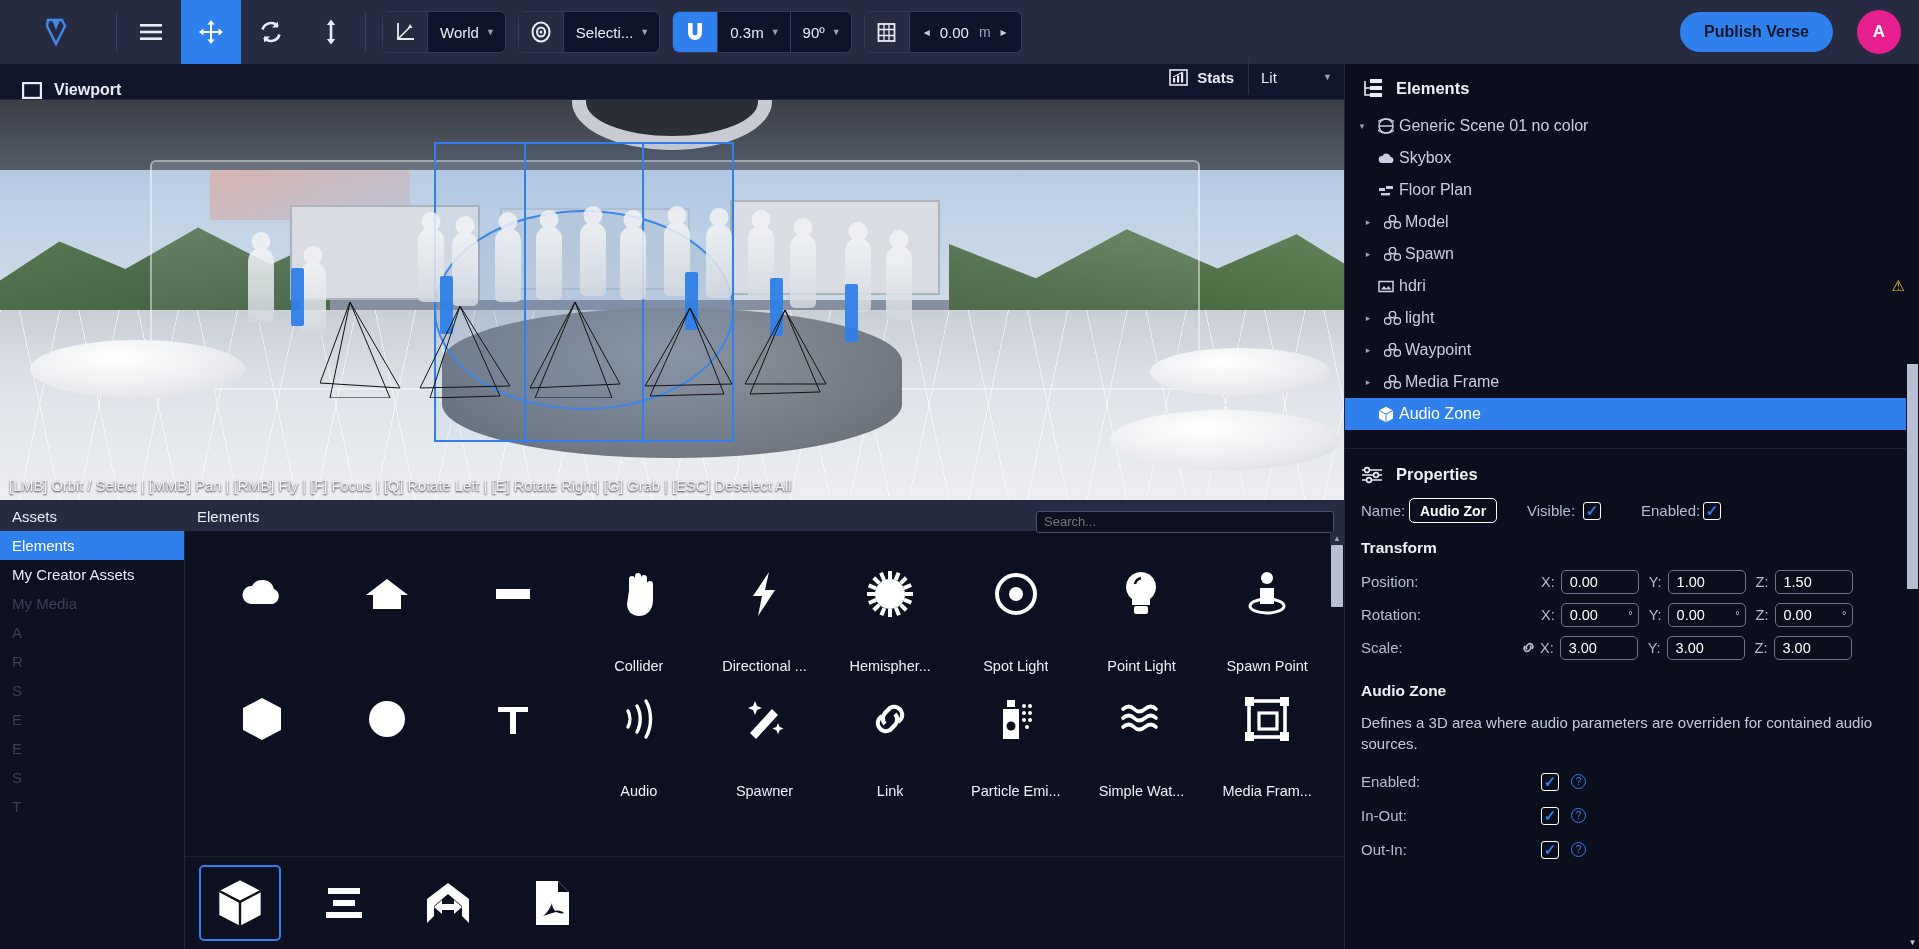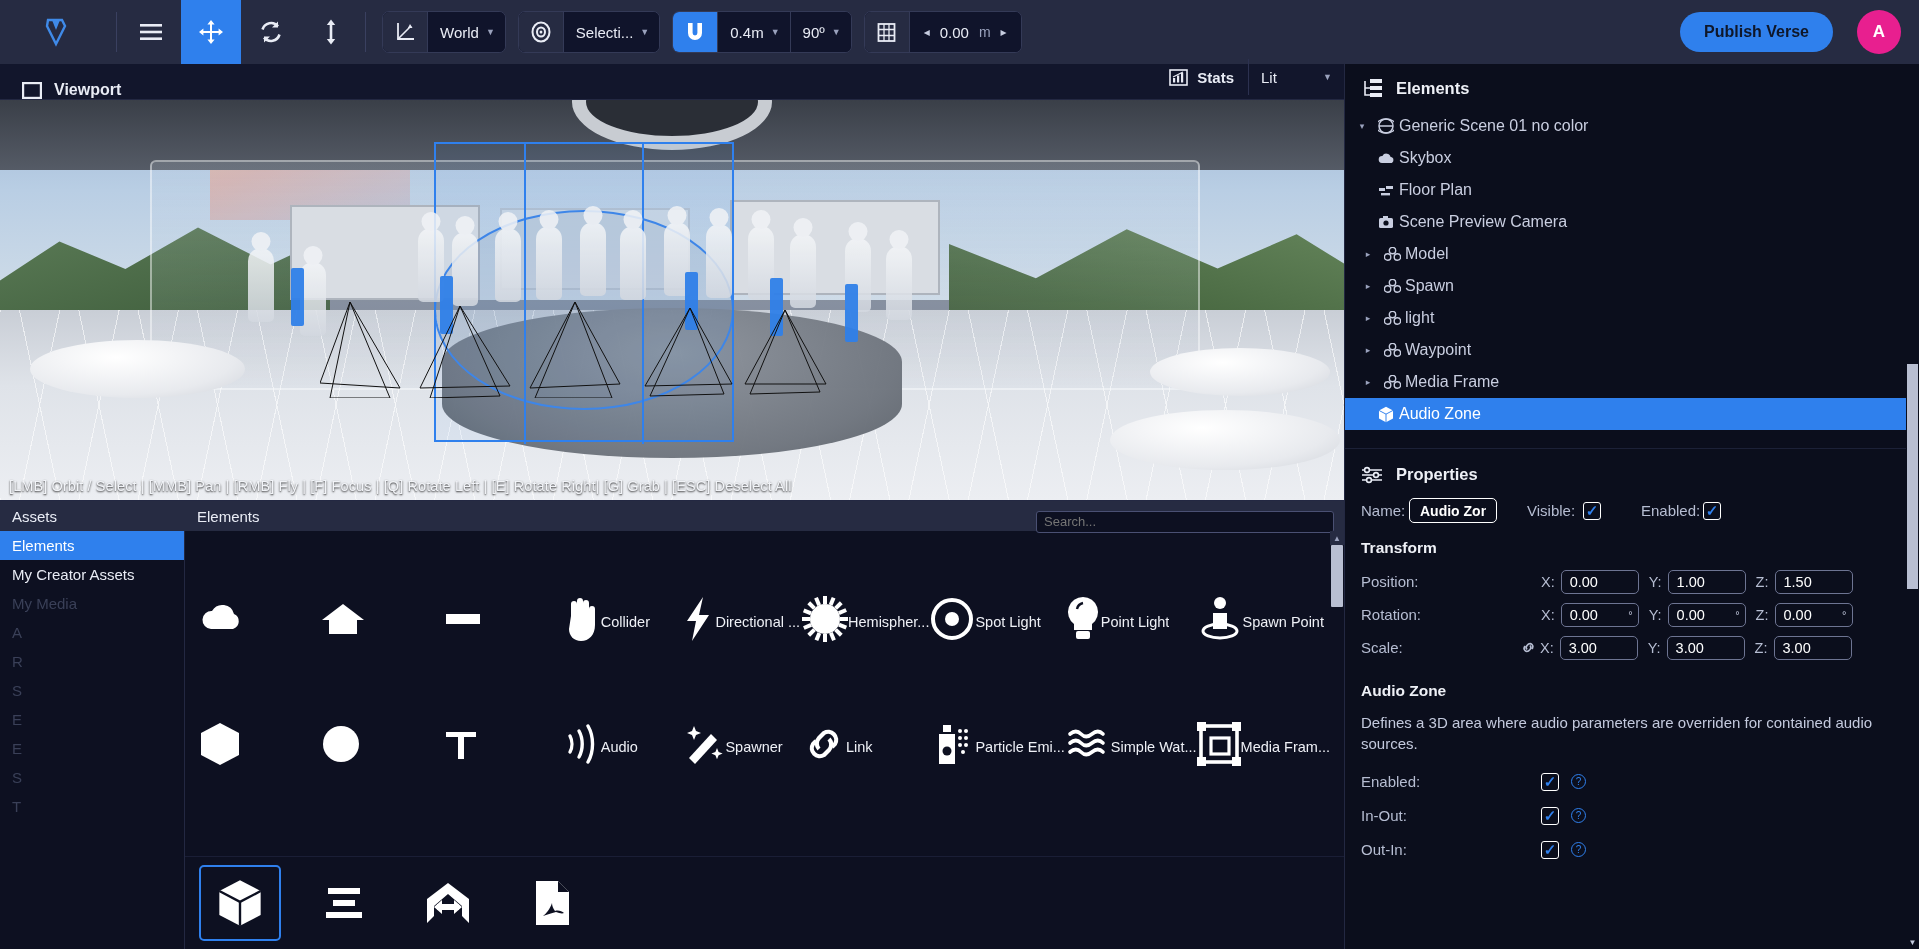--- a/index.html
+++ b/index.html
@@ -200,22 +200,22 @@
     font-size:15px; color:#e9ecf5; cursor:pointer;
   }
   .side-item.sel { background:#2f80ed; color:#fff; }
   .side-item.dim { color:#3a4058; }
   .grid-area { flex:1; position:relative; overflow:hidden; }
   .grid {
     display:grid; grid-template-columns:repeat(9, 1fr);
     padding:18px 14px 0 14px; gap:0 0;
   }
   .cell {
-    height:125px; display:flex; flex-direction:row; align-items:center;
-    justify-content:flex-start; padding-top:14px; cursor:pointer;
+    height:125px; display:flex; flex-direction:column; align-items:center;
+    justify-content:space-between; padding-top:14px; cursor:pointer;
   }
   .cell .ic { height:62px; display:flex; align-items:center; justify-content:center; }
   .cell .lb {
     font-size:14.5px; color:#eef0f6; margin-top:6px; max-width:110px;
     overflow:hidden; text-overflow:ellipsis; white-space:nowrap; text-align:center;
   }
   .vscroll {
     position:absolute; right:0; top:0; width:14px; height:419px; background:#0d1021;
   }
   .vscroll .up, .vscroll .dn {
@@ -375,21 +375,21 @@
     </div>
 
     <div class="tb-group">
       <div class="gicon blue">
         <svg width="20" height="22" viewBox="0 0 20 22">
           <path d="M3 2 v10 a7 7 0 0 0 14 0 V2 h-4.6 v10 a2.4 2.4 0 0 1 -4.8 0 V2 Z" fill="#fff"></path>
         </svg>
       </div>
       <div class="vdiv"></div>
       <div class="tb-sel">
-        <span>0.4m</span>
+        <span>0.3m</span>
         <span class="caret">▼</span>
       </div>
       <div class="vdiv"></div>
       <div class="tb-sel">
         <span>90º</span>
         <span class="caret">▼</span>
       </div>
     </div>
 
     <div class="tb-group">
@@ -822,30 +822,20 @@
       <div class="tnode" style="padding-left:28px">
         <span class="tico">
             <svg width="16" height="13" viewBox="0 0 16 13">
               <rect x="1" y="4" width="6" height="3" fill="#c9cee0"></rect>
               <rect x="8" y="2" width="7" height="3" fill="#c9cee0"></rect>
               <rect x="3" y="9" width="9" height="2.4" fill="#c9cee0"></rect>
             </svg>
           </span>
         <span>Floor Plan</span>
       </div>
-      <div class="tnode" style="padding-left:28px">
-        <span class="tico">
-            <svg width="16" height="14" viewBox="0 0 16 14">
-              <rect x="1" y="3" width="14" height="10" rx="1.6" fill="#c9cee0"></rect>
-              <rect x="5" y="1" width="5" height="2.5" fill="#c9cee0"></rect>
-              <circle cx="8" cy="8" r="2.6" fill="#0b0e1c"></circle>
-            </svg>
-          </span>
-        <span>Scene Preview Camera</span>
-      </div>
       <div class="tnode">
         <span class="tw">▸</span>
         <span class="tico">
             <svg width="17" height="14" viewBox="0 0 17 14">
               <circle cx="8.5" cy="3.6" r="3.2" fill="none" stroke="#c9cee0" stroke-width="1.4"></circle>
               <circle cx="3.6" cy="10" r="3.2" fill="none" stroke="#c9cee0" stroke-width="1.4"></circle>
               <circle cx="13.4" cy="10" r="3.2" fill="none" stroke="#c9cee0" stroke-width="1.4"></circle>
             </svg>
           </span>
         <span>Model</span>
@@ -853,20 +843,30 @@
       <div class="tnode">
         <span class="tw">▸</span>
         <span class="tico">
             <svg width="17" height="14" viewBox="0 0 17 14">
               <circle cx="8.5" cy="3.6" r="3.2" fill="none" stroke="#c9cee0" stroke-width="1.4"></circle>
               <circle cx="3.6" cy="10" r="3.2" fill="none" stroke="#c9cee0" stroke-width="1.4"></circle>
               <circle cx="13.4" cy="10" r="3.2" fill="none" stroke="#c9cee0" stroke-width="1.4"></circle>
             </svg>
           </span>
         <span>Spawn</span>
+      </div>
+      <div class="tnode" style="padding-left:28px">
+        <span class="tico">
+            <svg width="16" height="13" viewBox="0 0 16 13">
+              <rect x="1" y="1.5" width="14" height="10" fill="none" stroke="#c9cee0" stroke-width="1.5"></rect>
+              <path d="M3 9.5 l3 -3.5 l2.4 2.4 l2 -2.4 l3 3.5 Z" fill="#c9cee0"></path>
+            </svg>
+          </span>
+        <span>hdri</span>
+        <span class="warn">⚠</span>
       </div>
       <div class="tnode">
         <span class="tw">▸</span>
         <span class="tico">
             <svg width="17" height="14" viewBox="0 0 17 14">
               <circle cx="8.5" cy="3.6" r="3.2" fill="none" stroke="#c9cee0" stroke-width="1.4"></circle>
               <circle cx="3.6" cy="10" r="3.2" fill="none" stroke="#c9cee0" stroke-width="1.4"></circle>
               <circle cx="13.4" cy="10" r="3.2" fill="none" stroke="#c9cee0" stroke-width="1.4"></circle>
             </svg>
           </span>

